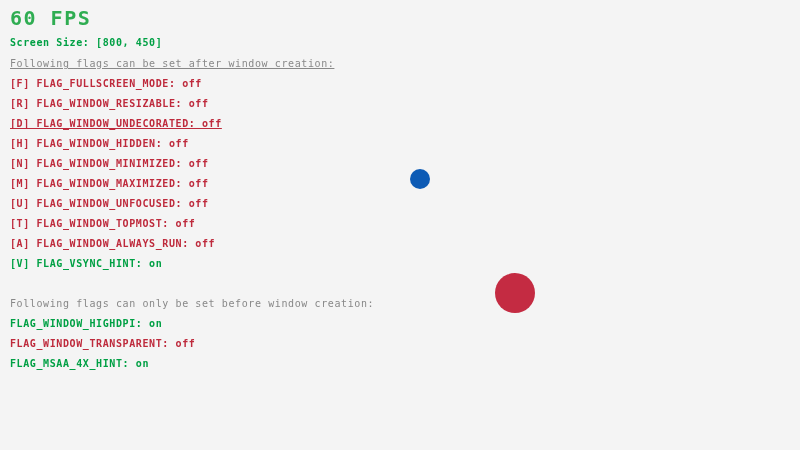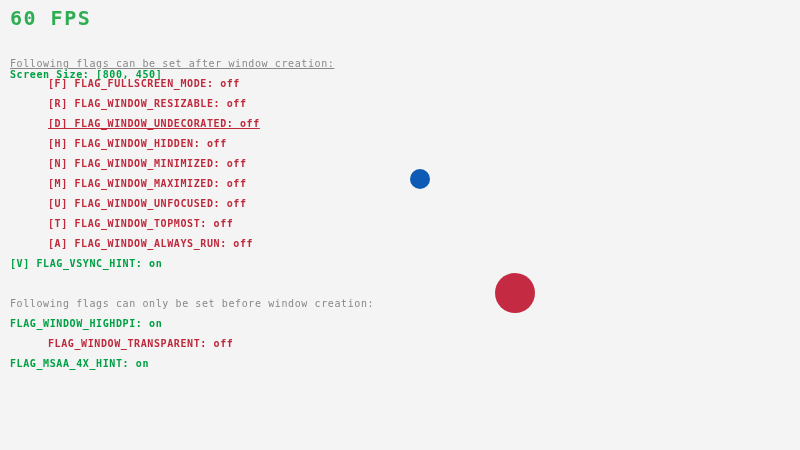--- a/index.html
+++ b/index.html
@@ -61,21 +61,21 @@
   #flags-after-header { top: 59px; }
   #flags-before-header { top: 299px; }
 
   .flag-line {
     left: 10px;
     font-size: 10px;
     font-weight: bold;
   }
 
   .flag-on  { color: #00a044; }
-  .flag-off { color: #be2a3c; margin-left: 38px; }
+  .flag-off { color: #be2a3c; }
 
   
   .ball {
     position: absolute;
     border-radius: 50%;
   }
 
   #ball-blue {
     left: 410px;
     top: 169px;
@@ -92,21 +92,21 @@
     background: #c42b42;
   }
 </style>
 </head>
 <body style="background: rgb(244, 244, 244);">
 
 <div id="screen" style="background: rgb(244, 244, 244);">
 
   <div class="txt" id="fps-counter" style="color: rgb(47, 173, 82);">60 FPS</div>
 
-  <div class="txt" id="screen-size-label" style="color: rgb(0, 160, 68); margin-top: 32px;">Screen Size: [800, 450]</div>
+  <div class="txt" id="screen-size-label" style="color: rgb(0, 160, 68);">Screen Size: [800, 450]</div>
 
   <div class="txt section-header" id="flags-after-header" style="color: rgb(136, 136, 136); text-decoration: underline;">Following flags can be set after window creation:</div>
 
   <div class="txt flag-line flag-off" style="top: 79px; color: rgb(190, 42, 60);">[F] FLAG_FULLSCREEN_MODE: off</div>
   <div class="txt flag-line flag-off" style="top: 99px; color: rgb(190, 42, 60); text-align: right;">[R] FLAG_WINDOW_RESIZABLE: off</div>
   <div class="txt flag-line flag-off" style="top: 119px; color: rgb(190, 42, 60); text-decoration: underline;">[D] FLAG_WINDOW_UNDECORATED: off</div>
   <div class="txt flag-line flag-off" style="top: 139px; color: rgb(190, 42, 60);">[H] FLAG_WINDOW_HIDDEN: off</div>
   <div class="txt flag-line flag-off" style="top: 159px; color: rgb(190, 42, 60);">[N] FLAG_WINDOW_MINIMIZED: off</div>
   <div class="txt flag-line flag-off" style="top: 179px; color: rgb(190, 42, 60);">[M] FLAG_WINDOW_MAXIMIZED: off</div>
   <div class="txt flag-line flag-off" style="top: 199px; color: rgb(190, 42, 60);">[U] FLAG_WINDOW_UNFOCUSED: off</div>

